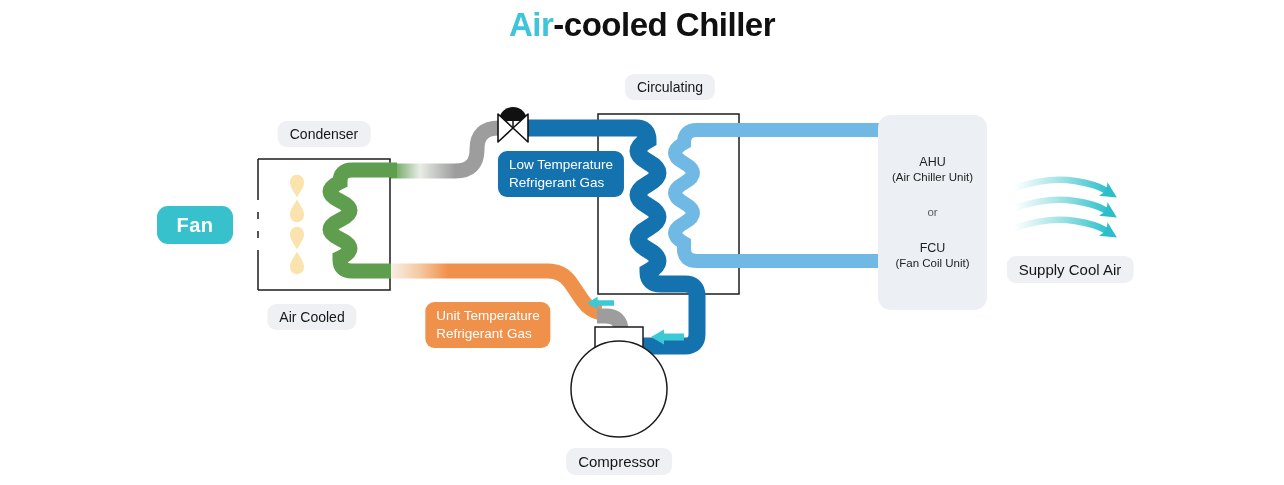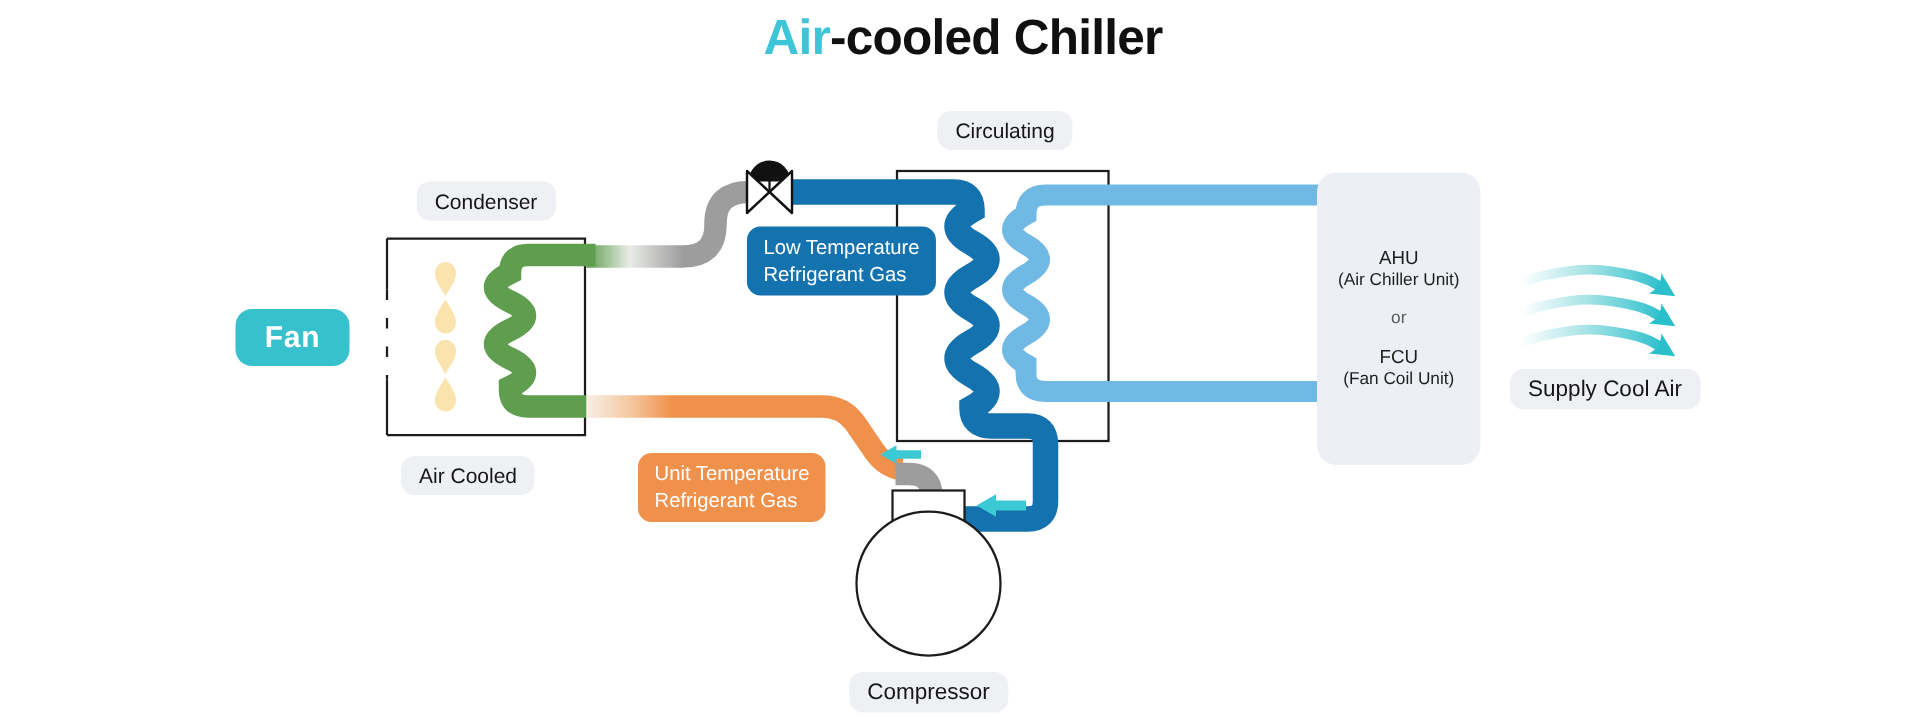--- a/index.html
+++ b/index.html
@@ -32,21 +32,21 @@
     font-size:20px;font-weight:700;letter-spacing:.5px;
     display:flex;align-items:center;justify-content:center;
   }
   .ahu{
     position:absolute;left:878px;top:115px;width:109px;height:195px;
     background:var(--unit_box_bg,#ECEFF3);border-radius:13px;
     display:flex;flex-direction:column;align-items:center;justify-content:center;
     text-align:center;font-size:12.5px;line-height:1.3;color:#1e1e1e;
   }
   .ahu .small{font-size:11.5px;}
-  .ahu .or{color:#5a5a5a;font-size:11.5px;margin:10px 0;}
+  .ahu .or{color:#5a5a5a;font-size:11.5px;margin:20px 0;}
 </style>
 </head>
 <body>
 
 <div class="stage">
 
   <svg class="canvas" viewBox="0 0 1284 485">
     <defs>
       <linearGradient id="g-green-gray" gradientUnits="userSpaceOnUse" x1="391" y1="0" x2="455" y2="0">
         <stop offset="0" style="stop-color:var(--condenser_green,#5F9E4E)"></stop>
@@ -122,21 +122,21 @@
       <path marker-end="url(#air-head)" d="M1015 208 c20 -7 42 -10 60 -7 c13 2 22 4 30 9"></path>
       <path marker-end="url(#air-head)" d="M1015 228 c20 -7 42 -10 60 -7 c13 2 22 4 30 9"></path>
     </g>
   </svg>
 
   <h1 class="title"><span class="accent">Air</span><span>-cooled Chiller</span></h1>
 
   <div class="chip" style="left:670px;top:74px">Circulating</div>
   <div class="chip" style="left:324px;top:121px">Condenser</div>
   <div class="chip" style="left:312px;top:304px">Air Cooled</div>
-  <div class="chip big" style="left:1070px;top:246px">Supply Cool Air</div>
+  <div class="chip big" style="left:1070px;top:256px">Supply Cool Air</div>
   <div class="chip big" style="left:619px;top:448px">Compressor</div>
 
   <div class="fan">Fan</div>
 
   <div class="badge blue" style="left:561px;top:151px">
     <div>Low Temperature</div>
     <div>Refrigerant Gas</div>
   </div>
   <div class="badge orange" style="left:488px;top:302px">
     <div>Unit Temperature</div>

